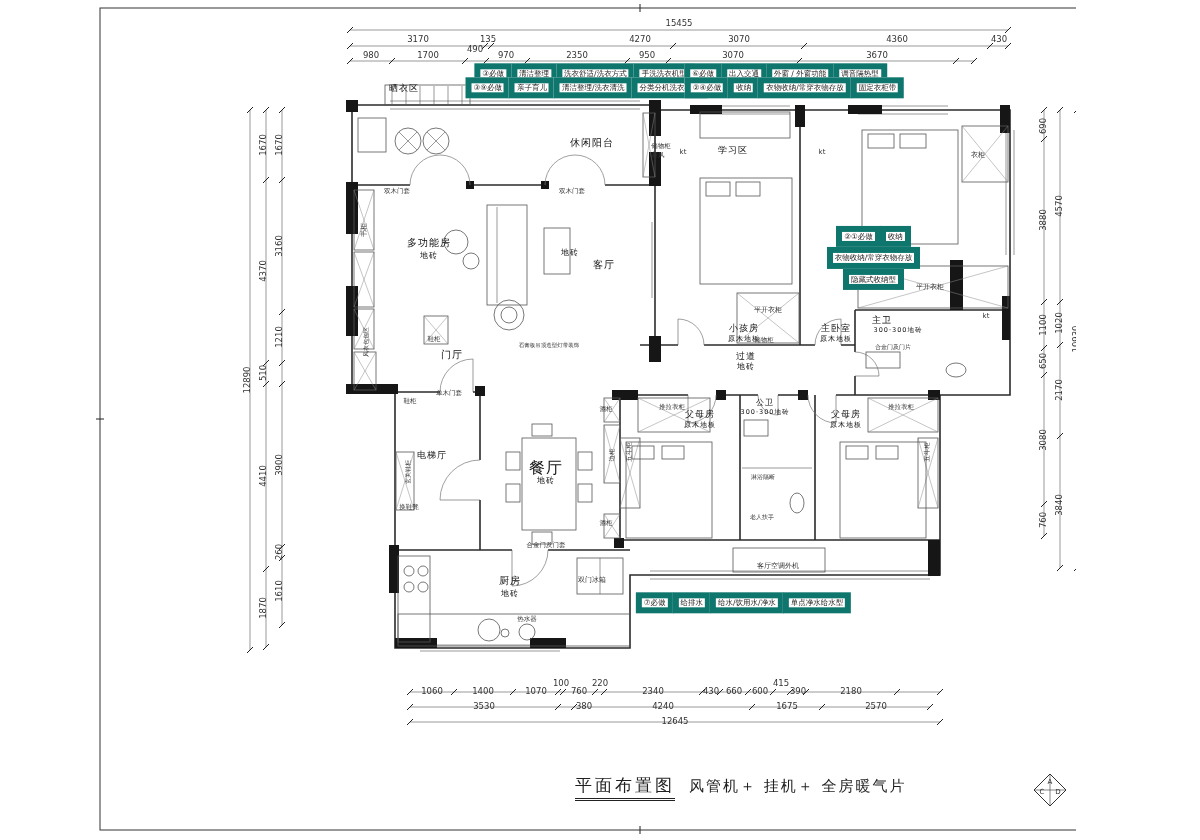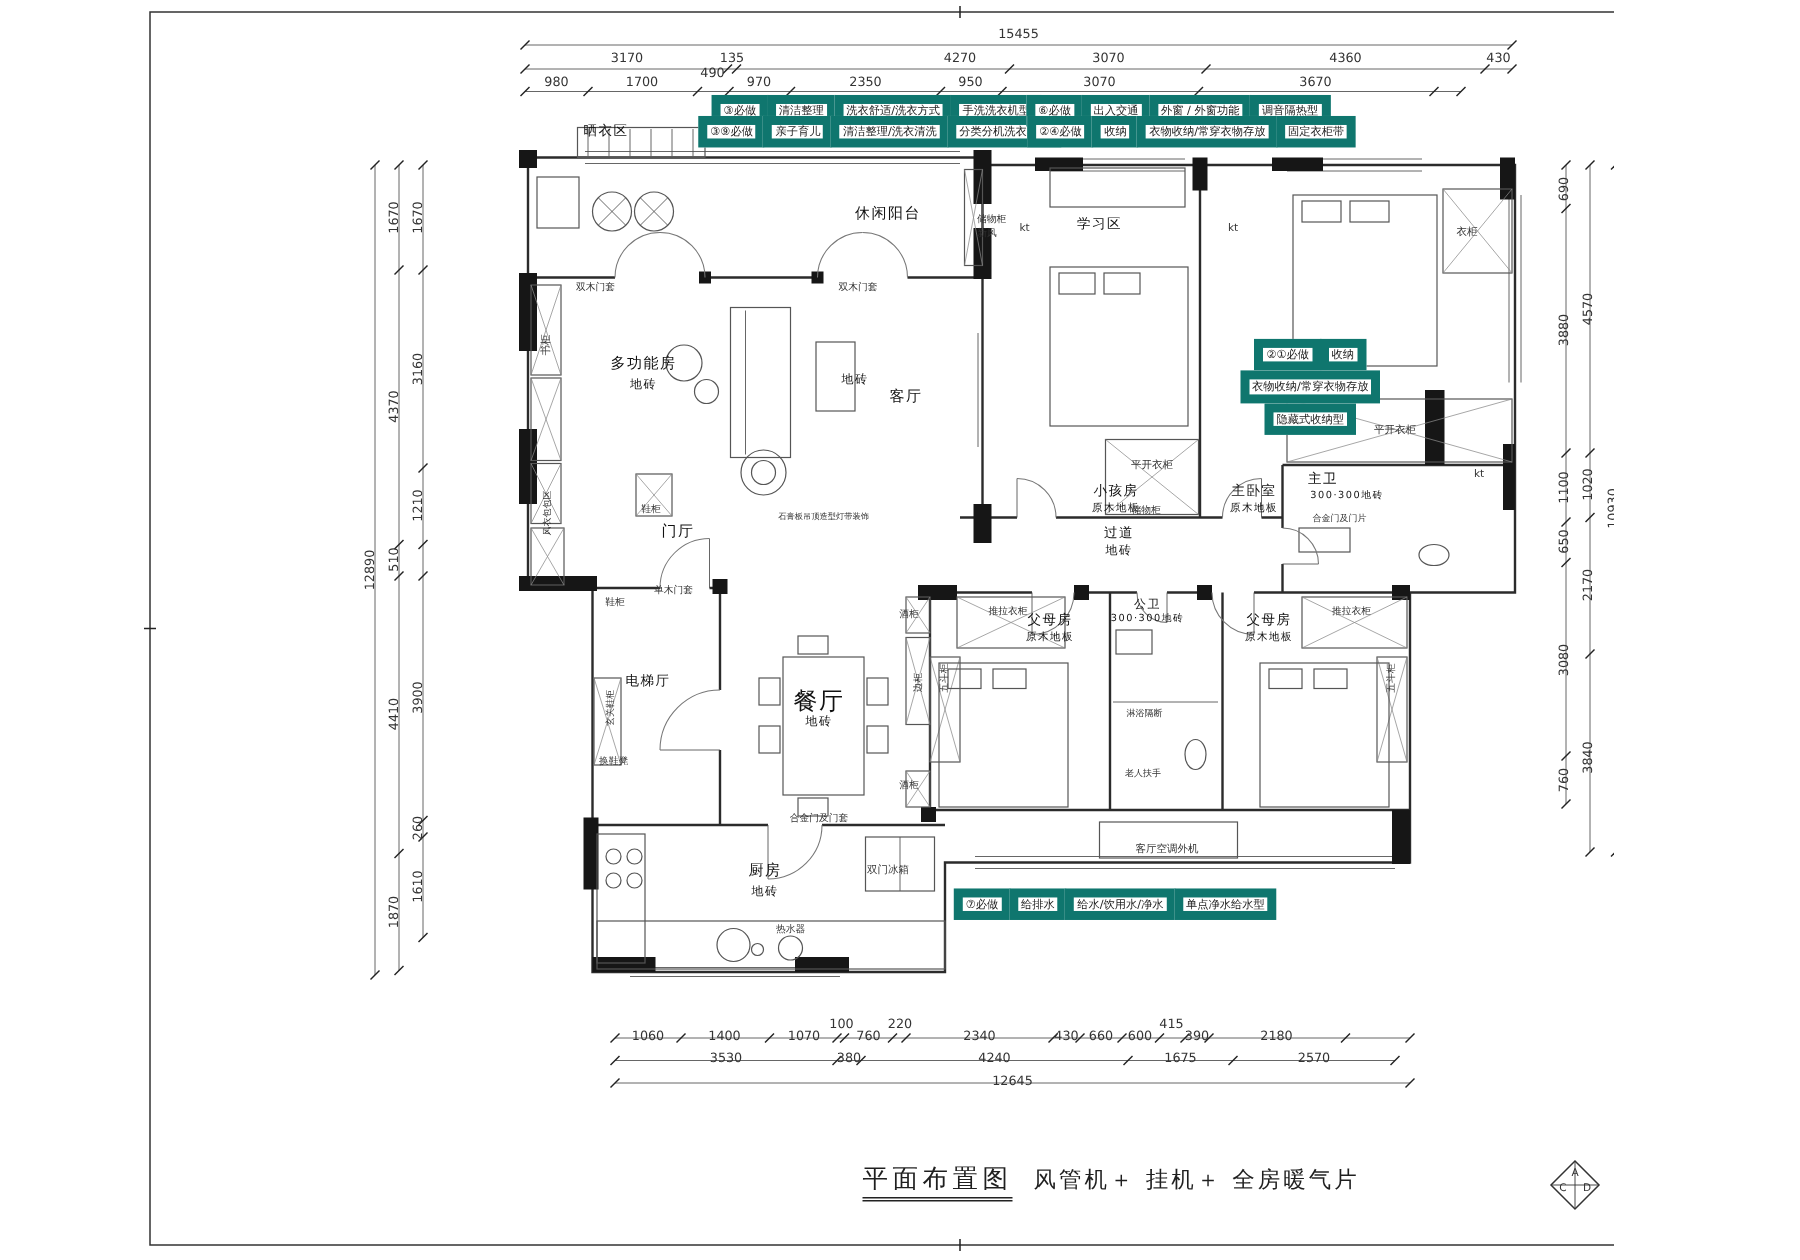--- a/index.html
+++ b/index.html
@@ -368,21 +368,21 @@
       <span class="lbl dim" style="left: 579px; top: 692px;">760</span>
       <span class="lbl dim" style="left: 600px; top: 684px;">220</span>
       <span class="lbl dim" style="left: 653px; top: 692px;">2340</span>
       <span class="lbl dim" style="left: 711px; top: 692px;">430</span>
       <span class="lbl dim" style="left: 734px; top: 692px;">660</span>
       <span class="lbl dim" style="left: 760px; top: 692px;">600</span>
       <span class="lbl dim" style="left: 781px; top: 684px;">415</span>
       <span class="lbl dim" style="left: 798px; top: 692px;">390</span>
       <span class="lbl dim" style="left: 851px; top: 692px;">2180</span>
       <span class="lbl dim" style="left: 484px; top: 707px;">3530</span>
-      <span class="lbl dim" style="left: 566px; top: 707px;">380</span>
+      <span class="lbl dim" style="left: 584px; top: 707px;">380</span>
       <span class="lbl dim" style="left: 663px; top: 707px;">4240</span>
       <span class="lbl dim" style="left: 787px; top: 707px;">1675</span>
       <span class="lbl dim" style="left: 876px; top: 707px;">2570</span>
       <span class="lbl dim" style="left: 675px; top: 722px;">12645</span>
       <span class="lbl room" style="left: 404px; top: 88px; font-size: 9px;">晒衣区</span>
       <span class="lbl room" style="left: 592px; top: 143px; font-size: 10px;">休闲阳台</span>
       <span class="lbl room" style="left: 733px; top: 150px; font-size: 9px;">学习区</span>
       <span class="lbl room" style="left: 429px; top: 243px; font-size: 10px;">多功能房</span>
       <span class="lbl room" style="left: 429px; top: 256px; font-size: 8px;">地砖</span>
       <span class="lbl room" style="left: 604px; top: 240px; font-size: 10px; margin-top: 25px;">客厅</span>

